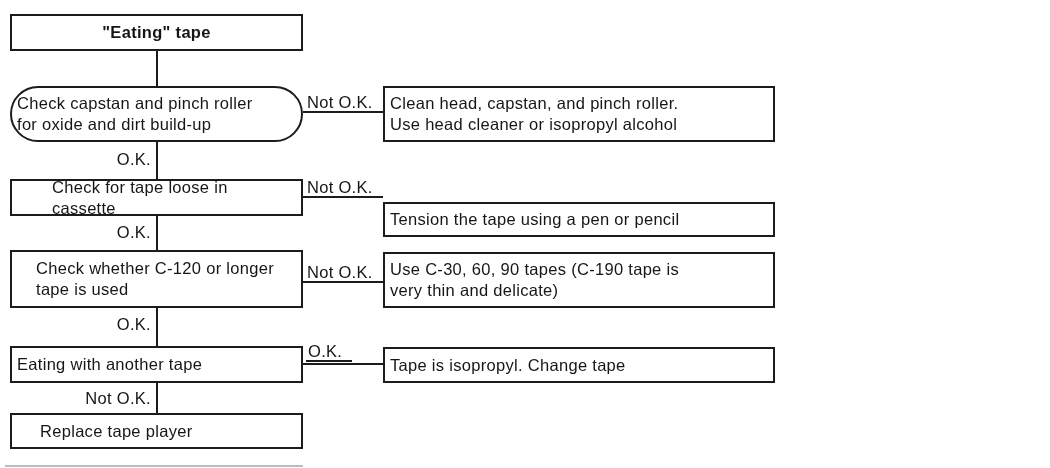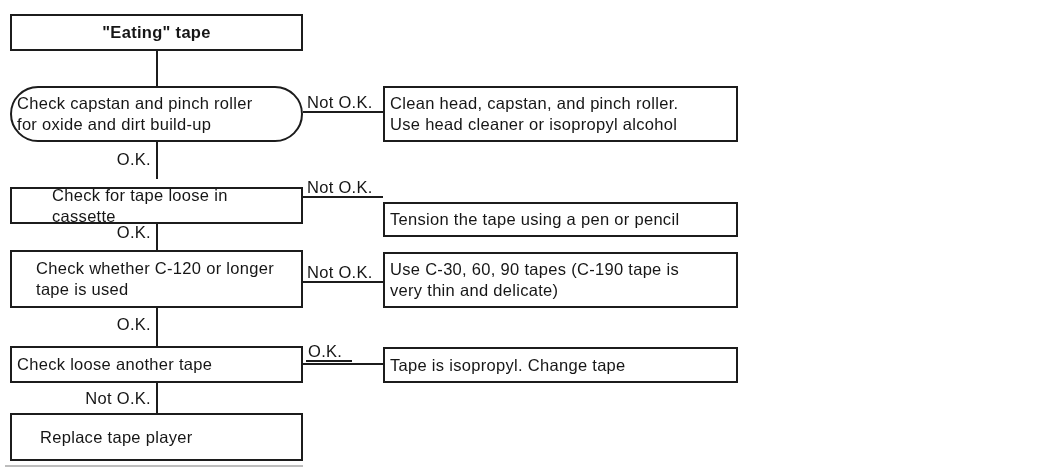--- a/index.html
+++ b/index.html
@@ -33,21 +33,21 @@
     line-height: 21px;
     letter-spacing: 0.3px;
     white-space: pre-line;
   }
   .box.start {
     justify-content: center;
     font-weight: bold;
     text-align: center;
   }
   .left-col  { left: 10px;  width: 293px; }
-  .right-col { left: 383px; width: 355px; }
+  .right-col { left: 383px; width: 392px; }
 
   .vline {
     position: absolute;
     left: 156px;
     width: 2px;
     background: var(--line);
   }
   .hline {
     position: absolute;
     left: 303px;
@@ -105,34 +105,34 @@
   <div class="vlabel" style="top:316px;">O.K.</div>
   <div class="vlabel" style="top:390px;">Not O.K.</div>
 
   <div class="box left-col" style="top:86px;height:56px;border-radius:28px;">Check capstan and pinch roller
 for oxide and dirt build-up</div>
   <div class="hline" style="top:111px;"></div>
   <div class="hlabel" style="top:94px;">Not O.K.</div>
   <div class="box right-col" style="top:86px;height:56px;">Clean head, capstan, and pinch roller.
 Use head cleaner or isopropyl alcohol</div>
 
-  <div class="box left-col" style="top:187px;height:37px;padding-left:40px;">Check for tape loose in cassette</div>
+  <div class="box left-col" style="top:179px;height:37px;padding-left:40px;">Check for tape loose in cassette</div>
   <div class="hline" style="top:196px;"></div>
   <div class="hlabel" style="top:179px;">Not O.K.</div>
   <div class="box right-col" style="top:180px;height:35px;margin-top:22px;">Tension the tape using a pen or pencil</div>
 
   <div class="box left-col" style="top:250px;height:58px;padding-left:24px;">Check whether C-120 or longer
 tape is used</div>
   <div class="hline" style="top:281px;"></div>
   <div class="hlabel" style="top:264px;">Not O.K.</div>
   <div class="box right-col" style="top:252px;height:56px;">Use C-30, 60, 90 tapes (C-190 tape is
 very thin and delicate)</div>
 
-  <div class="box left-col" style="top:346px;height:37px;">Check loose another tape</div>
+  <div class="box left-col" style="top:346px;height:37px;">Eating with another tape</div>
   <div class="hline" style="top:363px;"></div>
   <div class="hlabel small" style="top:343px;">O.K.</div>
   <div class="box right-col" style="top:347px;height:36px;">Tape is isopropyl. Change tape</div>
 
-  <div class="box left-col" style="top:413px;height:48px;padding-left:28px;">Replace tape player</div>
+  <div class="box left-col" style="top:413px;height:36px;padding-left:28px;">Replace tape player</div>
 
   <div class="artifact-line"></div>
 
 </div>
 
 </body></html>

